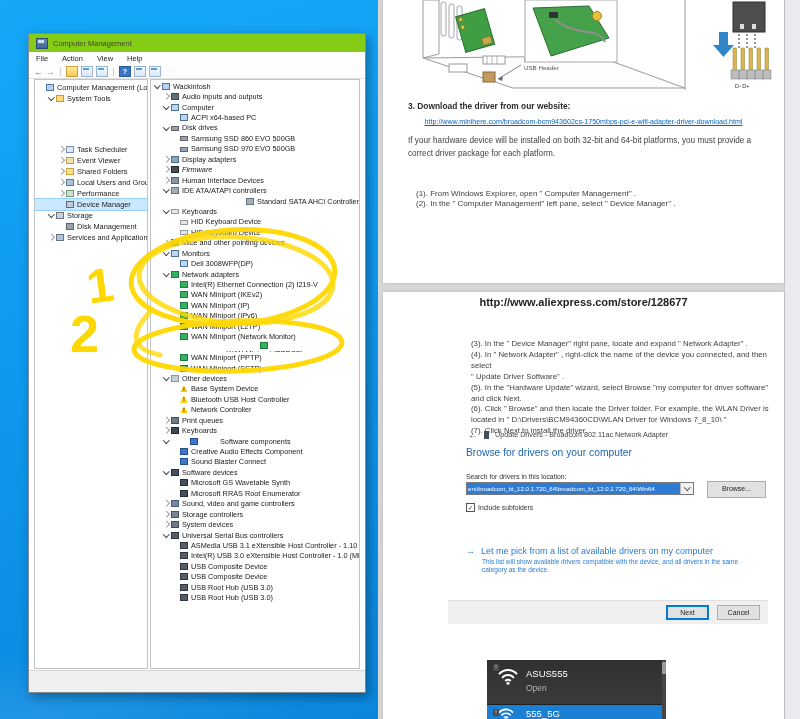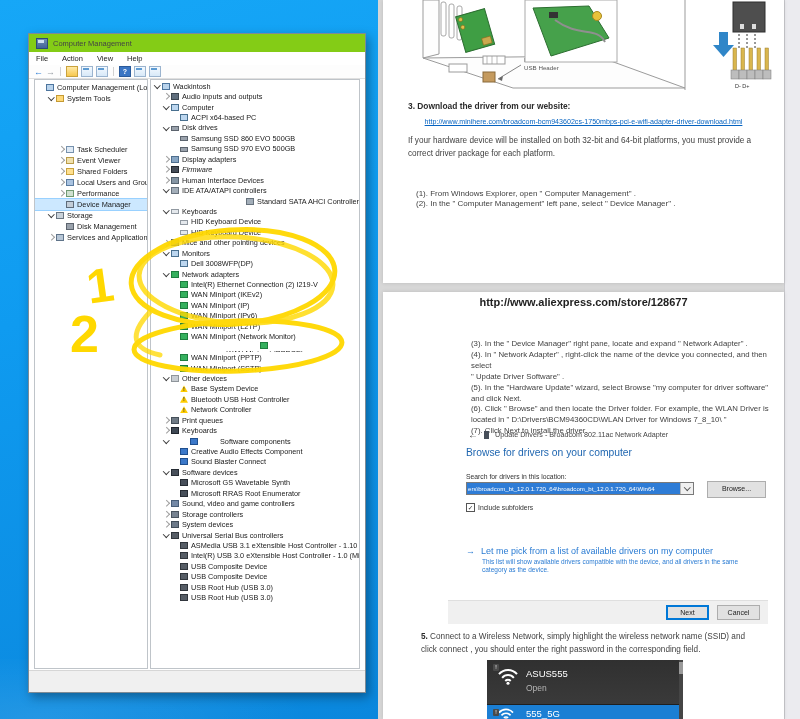--- a/index.html
+++ b/index.html
@@ -101,21 +101,21 @@
   #dlg-check{left:83px;top:211px;font-size:6.8px;color:#333;display:flex;align-items:center;gap:3px;}
   .checkbox{width:7px;height:7px;border:1px solid #555;background:#fff;font-size:6.5px;line-height:7px;text-align:center;color:#222;}
   #dlg-pick{left:83px;top:254px;font-size:9px;color:#2b7cd3;display:flex;gap:6px;align-items:baseline;}
   #dlg-pick-note{left:99px;top:266px;width:280px;font-size:6.5px;line-height:8px;color:#2b7cd3;}
   #dlg-footer{left:65px;top:308px;width:320px;height:23px;background:#f0f0f0;border-top:1px solid #dfdfdf;}
   .dlg-btn{position:absolute;top:4px;width:43px;height:15px;background:#e1e1e1;border:1px solid #adadad;font-size:7px;text-align:center;line-height:13px;color:#222;box-sizing:border-box;}
   #btn-next{left:218px;border:2px solid #0078d7;line-height:11px;}
   #btn-cancel{left:269px;}
   #p2-step5{left:38px;top:338px;width:336px;font-size:8.2px;line-height:13px;}
   
-  #wifi{left:104px;top:368px;width:196px;height:59px;overflow:hidden;background:#2d2d2d;}
+  #wifi{left:104px;top:368px;width:179px;height:59px;overflow:hidden;background:#2d2d2d;}
   .wifi-row{position:relative;width:100%;}
   #wifi-row1{height:44px;background:linear-gradient(#303030,#3a3a3a);border-bottom:1px solid #1f1f1f;}
   #wifi-row2{height:15px;background:#1b7fd4;}
   .wifi-ic{position:absolute;left:10px;top:7px;}
   .wifi-badge{position:absolute;left:6px;top:4px;width:6px;height:7px;background:#4a4a4a;color:#fff;font-size:5.5px;text-align:center;line-height:7px;border-radius:1px;}
   .ssid{position:absolute;left:39px;top:8px;color:#fff;font-size:9.5px;}
   .ssid-sub{position:absolute;left:39px;top:23px;color:#b5b5b5;font-size:8.5px;}
   #wifi-row2 .ssid{top:3px;}
   #wifi-row2 .wifi-ic{top:2px;}
   #wifi-scroll{position:absolute;right:0;top:0;width:4px;height:100%;background:#454545;}
@@ -631,21 +631,20 @@
     <div class="abs" id="dlg-pick">
       <span>→</span>
       <span>Let me pick from a list of available drivers on my computer</span>
     </div>
     <div class="abs" id="dlg-pick-note">This list will show available drivers compatible with the device, and all drivers in the same category as the device.</div>
     <div class="abs" id="dlg-footer">
       <div class="dlg-btn" id="btn-next">Next</div>
       <div class="dlg-btn" id="btn-cancel">Cancel</div>
     </div>
 
-    <div class="abs doc-t" id="p2-step5"><b class="doc-b">5.</b><span> Connect to a Wireless Network, simply highlight the wireless network name (SSID) and click connect , you should enter the right password in the corresponding field.</span></div>
 
     <div class="abs" id="wifi">
       <div class="wifi-row" id="wifi-row1">
         <svg class="wifi-ic" width="22" height="18" viewBox="0 0 24 20">
           <path d="M2 8 A13 13 0 0 1 22 8" stroke="#fff" fill="none" stroke-width="2.2"></path>
           <path d="M5.5 12 A8.5 8.5 0 0 1 18.5 12" stroke="#fff" fill="none" stroke-width="2.2"></path>
           <path d="M9 15.5 A4.2 4.2 0 0 1 15 15.5" stroke="#fff" fill="none" stroke-width="2.2"></path>
           <circle cx="12" cy="18" r="1.7" fill="#fff"></circle>
         </svg>
         <span class="wifi-badge">!</span>

